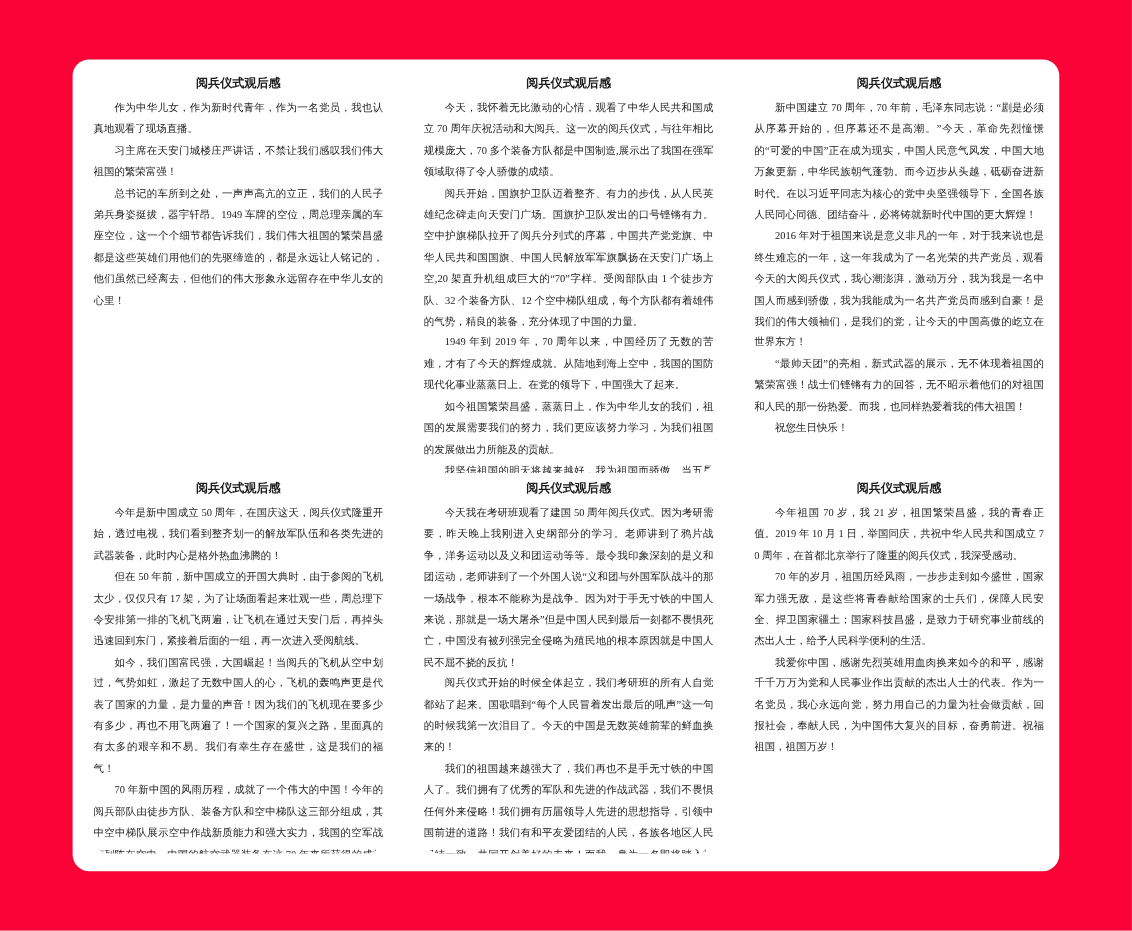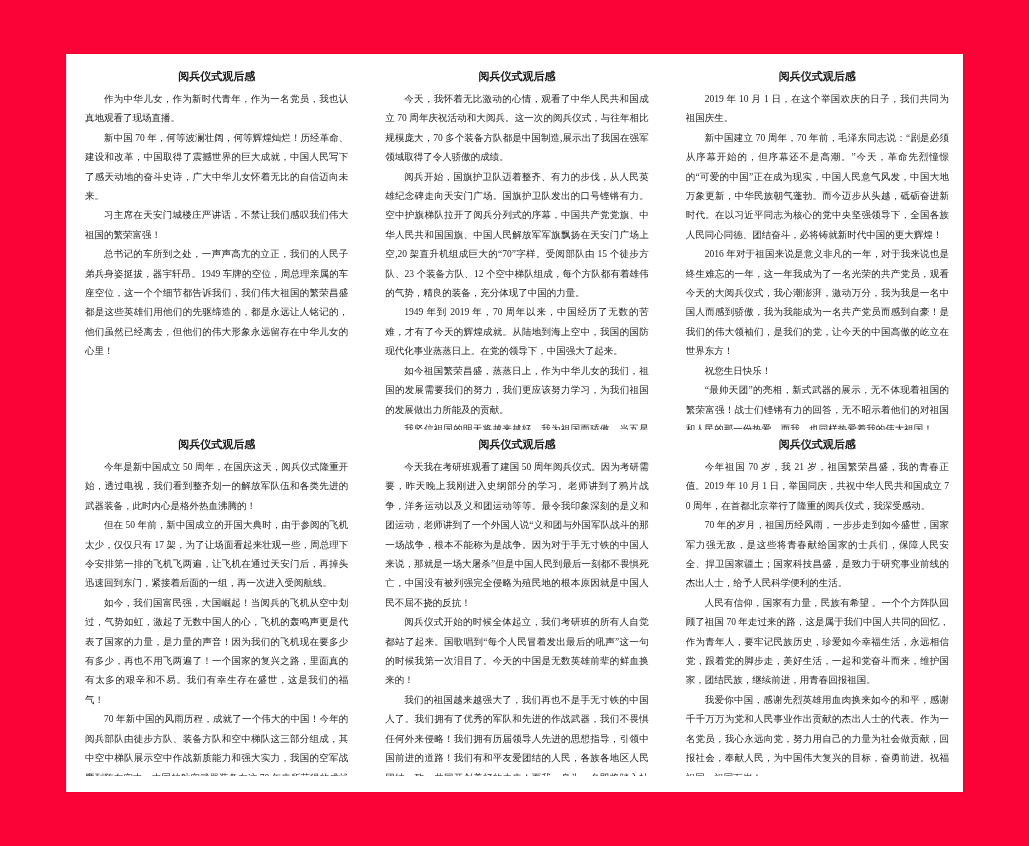--- a/index.html
+++ b/index.html
@@ -1,20 +1,20 @@
 <!DOCTYPE html>
 <html style="--bg-red: #FB0336; --paper: #FFFFFF; --ink: #1C1C1C;"><head>
 <meta charset="utf-8">
 <style>
   :root{
     --bg-red:#FB0336;
     --paper:#FFFFFF;
     --ink:#1c1c1c;
   }
-  *{box-sizing:border-box;}
+  *{box-sizing:border-box;border-radius:15px;}
   html,body{margin:0;padding:0;}
   body{
     width:1029px;height:846px;
     background:var(--bg-red);
     position:relative;
     font-family:"Liberation Serif","DejaVu Serif",serif;
     color:var(--ink);
     overflow:hidden;
   }
   .page{
@@ -51,47 +51,45 @@
 </style>
 </head>
 <body>
 
 <div class="page">
 
   <article class="essay">
     <h2 class="title">阅兵仪式观后感</h2>
     <div>
         <p>作为中华儿女，作为新时代青年，作为一名党员，我也认真地观看了现场直播。</p>
-        <p>新中国 70 年，何等波澜壮阔，何等辉煌灿烂！历经革命、建设和改革，中国取得了震撼世界的巨大成就，中国人民写下了感天动地的奋斗史诗，广大中华儿女怀着无比的自信迈向未来。</p>
         <p>习主席在天安门城楼庄严讲话，不禁让我们感叹我们伟大祖国的繁荣富强！</p>
         <p>总书记的车所到之处，一声声高亢的立正，我们的人民子弟兵身姿挺拔，器宇轩昂。1949 车牌的空位，周总理亲属的车座空位，这一个个细节都告诉我们，我们伟大祖国的繁荣昌盛都是这些英雄们用他们的先驱缔造的，都是永远让人铭记的，他们虽然已经离去，但他们的伟大形象永远留存在中华儿女的心里！</p>
       </div>
 
   </article>
 
   <article class="essay">
     <h2 class="title">阅兵仪式观后感</h2>
     <div>
         <p>今天，我怀着无比激动的心情，观看了中华人民共和国成立 70 周年庆祝活动和大阅兵。这一次的阅兵仪式，与往年相比规模庞大，70 多个装备方队都是中国制造,展示出了我国在强军领域取得了令人骄傲的成绩。</p>
-        <p>阅兵开始，国旗护卫队迈着整齐、有力的步伐，从人民英雄纪念碑走向天安门广场。国旗护卫队发出的口号铿锵有力。空中护旗梯队拉开了阅兵分列式的序幕，中国共产党党旗、中华人民共和国国旗、中国人民解放军军旗飘扬在天安门广场上空,20 架直升机组成巨大的“70”字样。受阅部队由 15 个徒步方队、23 个装备方队、12 个空中梯队组成，每个方队都有着雄伟的气势，精良的装备，充分体现了中国的力量。</p>
+        <p>阅兵开始，国旗护卫队迈着整齐、有力的步伐，从人民英雄纪念碑走向天安门广场。国旗护卫队发出的口号铿锵有力。空中护旗梯队拉开了阅兵分列式的序幕，中国共产党党旗、中华人民共和国国旗、中国人民解放军军旗飘扬在天安门广场上空,20 架直升机组成巨大的“70”字样。受阅部队由 1 个徒步方队、32 个装备方队、12 个空中梯队组成，每个方队都有着雄伟的气势，精良的装备，充分体现了中国的力量。</p>
         <p>1949 年到 2019 年，70 周年以来，中国经历了无数的苦难，才有了今天的辉煌成就。从陆地到海上空中，我国的国防现代化事业蒸蒸日上。在党的领导下，中国强大了起来。</p>
         <p>如今祖国繁荣昌盛，蒸蒸日上，作为中华儿女的我们，祖国的发展需要我们的努力，我们更应该努力学习，为我们祖国的发展做出力所能及的贡献。</p>
         <p>我坚信祖国的明天将越来越好，我为祖国而骄傲。当五星红旗高高升起时，世界的东方将闪耀中国的光辉！</p>
       </div>
 
   </article>
 
   <article class="essay">
     <h2 class="title">阅兵仪式观后感</h2>
     <div>
-        <p>2019 年 10 月 1 日，在这个举国欢庆的日子，我们共同为祖国庆生。</p>
         <p>新中国建立 70 周年，70 年前，毛泽东同志说：“剧是必须从序幕开始的，但序幕还不是高潮。”今天，革命先烈憧憬的“可爱的中国”正在成为现实，中国人民意气风发，中国大地万象更新，中华民族朝气蓬勃。而今迈步从头越，砥砺奋进新时代。在以习近平同志为核心的党中央坚强领导下，全国各族人民同心同德、团结奋斗，必将铸就新时代中国的更大辉煌！</p>
         <p>2016 年对于祖国来说是意义非凡的一年，对于我来说也是终生难忘的一年，这一年我成为了一名光荣的共产党员，观看今天的大阅兵仪式，我心潮澎湃，激动万分，我为我是一名中国人而感到骄傲，我为我能成为一名共产党员而感到自豪！是我们的伟大领袖们，是我们的党，让今天的中国高傲的屹立在世界东方！</p>
+        <p>“最帅天团”的亮相，新式武器的展示，无不体现着祖国的繁荣富强！战士们铿锵有力的回答，无不昭示着他们的对祖国和人民的那一份热爱。而我，也同样热爱着我的伟大祖国！</p>
         <p>祝您生日快乐！</p>
-        <p>“最帅天团”的亮相，新式武器的展示，无不体现着祖国的繁荣富强！战士们铿锵有力的回答，无不昭示着他们的对祖国和人民的那一份热爱。而我，也同样热爱着我的伟大祖国！</p>
       </div>
 
   </article>
 
   <article class="essay">
     <h2 class="title">阅兵仪式观后感</h2>
     <div>
         <p>今年是新中国成立 50 周年，在国庆这天，阅兵仪式隆重开始，透过电视，我们看到整齐划一的解放军队伍和各类先进的武器装备，此时内心是格外热血沸腾的！</p>
         <p>但在 50 年前，新中国成立的开国大典时，由于参阅的飞机太少，仅仅只有 17 架，为了让场面看起来壮观一些，周总理下令安排第一排的飞机飞两遍，让飞机在通过天安门后，再掉头迅速回到东门，紧接着后面的一组，再一次进入受阅航线。</p>
         <p>如今，我们国富民强，大国崛起！当阅兵的飞机从空中划过，气势如虹，激起了无数中国人的心，飞机的轰鸣声更是代表了国家的力量，是力量的声音！因为我们的飞机现在要多少有多少，再也不用飞两遍了！一个国家的复兴之路，里面真的有太多的艰辛和不易。我们有幸生存在盛世，这是我们的福气！</p>
@@ -108,19 +106,18 @@
         <p>我们的祖国越来越强大了，我们再也不是手无寸铁的中国人了。我们拥有了优秀的军队和先进的作战武器，我们不畏惧任何外来侵略！我们拥有历届领导人先进的思想指导，引领中国前进的道路！我们有和平友爱团结的人民，各族各地区人民团结一致，共同开创美好的未来！而我，身为一名即将踏入社会的接班人，今后也会更加努力用自己点点滴滴的力量为祖国事业增砖添瓦！</p>
       </div>
 
   </article>
 
   <article class="essay">
     <h2 class="title">阅兵仪式观后感</h2>
     <div>
         <p>今年祖国 70 岁，我 21 岁，祖国繁荣昌盛，我的青春正值。2019 年 10 月 1 日，举国同庆，共祝中华人民共和国成立 70 周年，在首都北京举行了隆重的阅兵仪式，我深受感动。</p>
         <p>70 年的岁月，祖国历经风雨，一步步走到如今盛世，国家军力强无敌，是这些将青春献给国家的士兵们，保障人民安全、捍卫国家疆土；国家科技昌盛，是致力于研究事业前线的杰出人士，给予人民科学便利的生活。</p>
-        <p>人民有信仰，国家有力量，民族有希望 。一个个方阵队回顾了祖国 70 年走过来的路，这是属于我们中国人共同的回忆，作为青年人，要牢记民族历史，珍爱如今幸福生活，永远相信党，跟着党的脚步走，美好生活，一起和党奋斗而来，维护国家，团结民族，继续前进，用青春回报祖国。</p>
         <p>我爱你中国，感谢先烈英雄用血肉换来如今的和平，感谢千千万万为党和人民事业作出贡献的杰出人士的代表。作为一名党员，我心永远向党，努力用自己的力量为社会做贡献，回报社会，奉献人民，为中国伟大复兴的目标，奋勇前进。祝福祖国，祖国万岁！</p>
       </div>
 
   </article>
 
 </div>
 
 </body></html>

